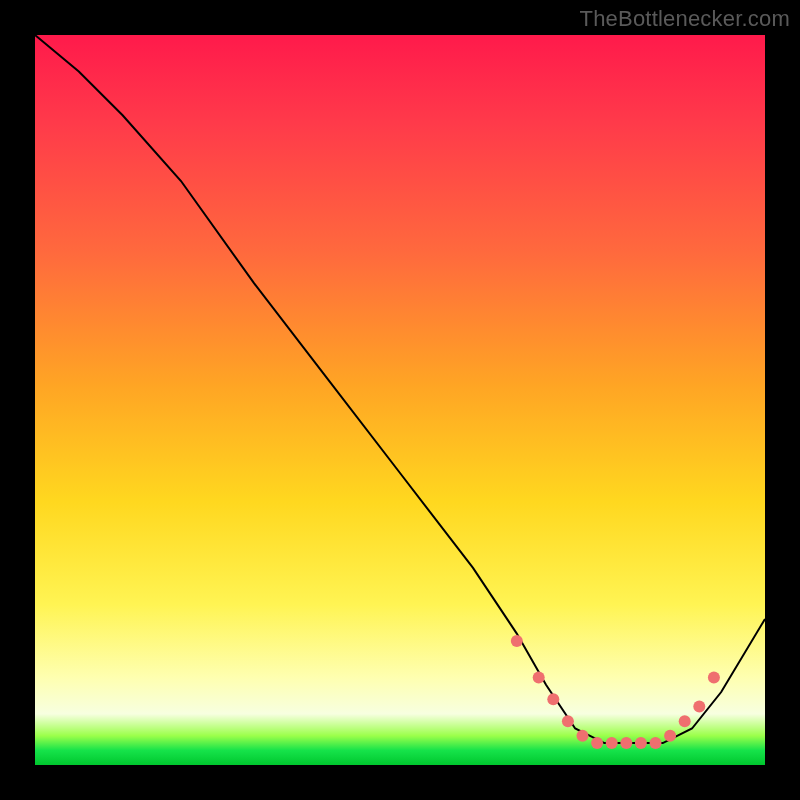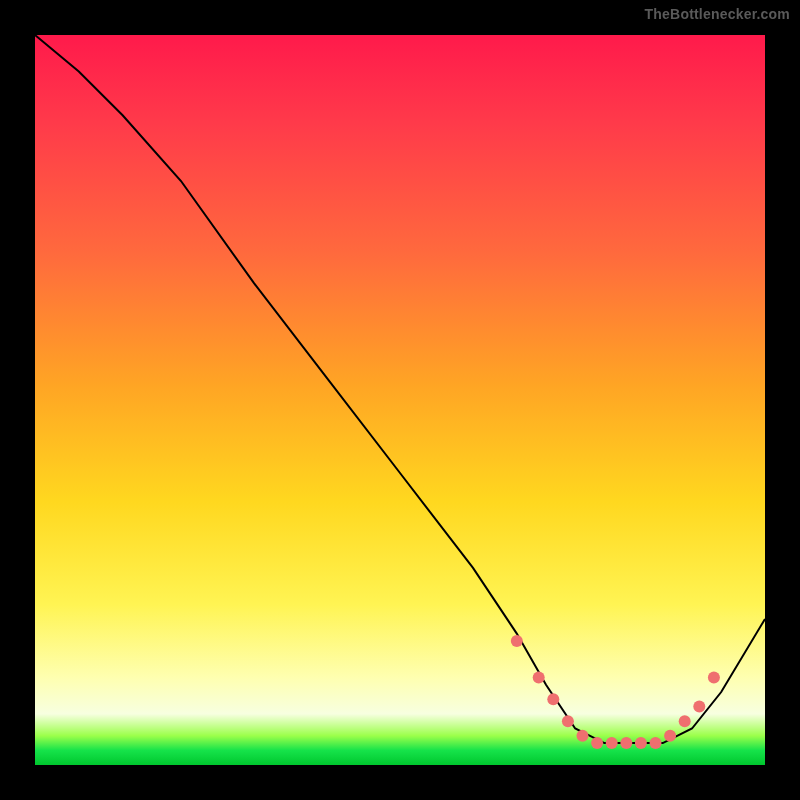--- a/index.html
+++ b/index.html
@@ -15,22 +15,22 @@
     position: relative;
     width: 800px;
     height: 800px;
     background: #000;
   }
   .watermark {
     position: absolute;
     top: 6px;
     right: 10px;
     color: #5a5a5a;
-    font-size: 14px;
-    font-weight: 700;
+    font-size: 22px;
+    font-weight: 400;
     letter-spacing: 0.2px;
     z-index: 10;
     text-align: center;
   }
   .plot {
     position: absolute;
     left: 35px;
     top: 35px;
     width: 730px;
     height: 730px;

